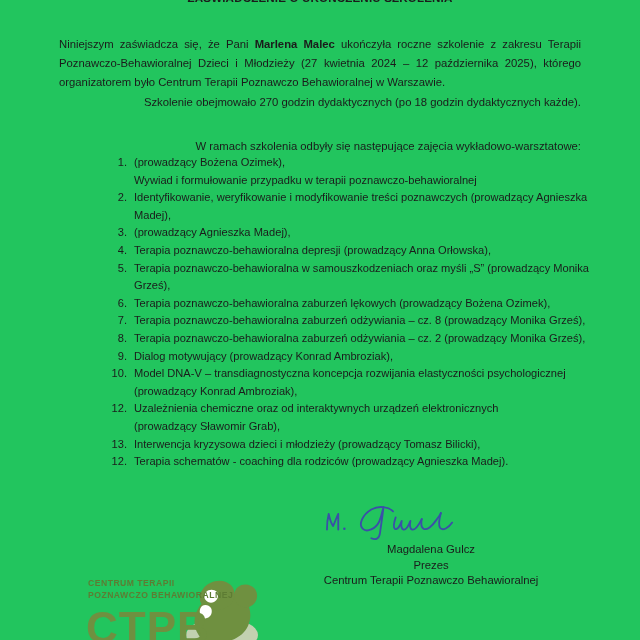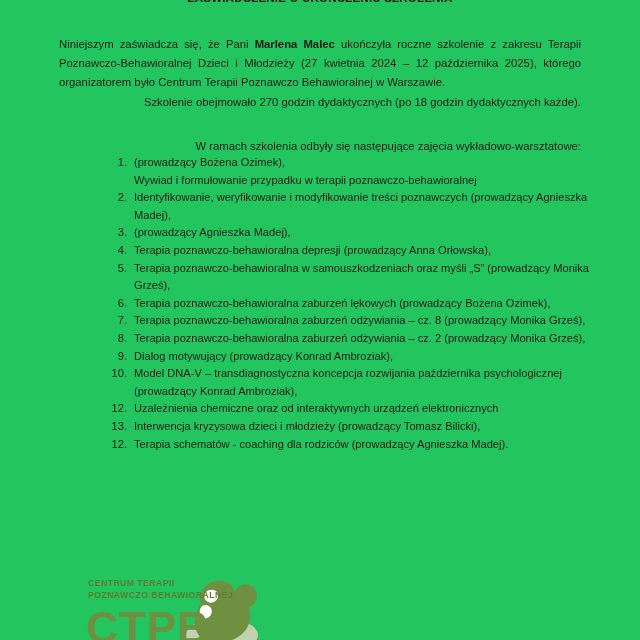--- a/index.html
+++ b/index.html
@@ -181,44 +181,62 @@
       </li>
       <li class="course-item">
         <span class="item-num">9.</span>
         <span class="item-text">
           <span class="cont">Dialog motywujący (prowadzący Konrad Ambroziak),</span>
         </span>
       </li>
       <li class="course-item">
         <span class="item-num">10.</span>
         <span class="item-text">
-          <span class="cont">Model DNA-V – transdiagnostyczna koncepcja rozwijania października psychologicznej</span>
+          <span class="cont">Model DNA-V – transdiagnostyczna koncepcja rozwijania elastyczności psychologicznej</span>
           <span class="cont">(prowadzący Konrad Ambroziak),</span>
         </span>
       </li>
       <li class="course-item">
         <span class="item-num">12.</span>
         <span class="item-text">
           <span class="cont">Uzależnienia chemiczne oraz od interaktywnych urządzeń elektronicznych</span>
+          <span class="cont">(prowadzący Sławomir Grab),</span>
         </span>
       </li>
       <li class="course-item">
         <span class="item-num">13.</span>
         <span class="item-text">
           <span class="cont">Interwencja kryzysowa dzieci i młodzieży (prowadzący Tomasz Bilicki),</span>
         </span>
       </li>
       <li class="course-item">
         <span class="item-num">12.</span>
         <span class="item-text">
           <span class="cont">Terapia schematów - coaching dla rodziców (prowadzący Agnieszka Madej).</span>
         </span>
       </li>
     </ol>
 
+  <div class="sig-block">
+    <svg class="sig-mark" viewBox="0 0 200 46" width="200" height="40" aria-label="M. Gulcz">
+      <g fill="none" stroke="#3b4fa8" stroke-width="2.1" stroke-linecap="round" stroke-linejoin="round">
+        <path d="M16,34 C16,27 17,20 18,16 C19,21 21,27 23,30 C25,26 27,20 29,16 C29,22 29,29 29,34"></path>
+        <circle cx="36" cy="33" r="1.5" fill="#3b4fa8" stroke="none"></circle>
+        <path d="M92,13 C87,8 76,6 67,11 C57,17 52,28 57,33 C62,38 72,33 76,25 C79,18 80,12 81,8
+                 C80,18 78,30 77,38 C76,45 72,46 67,44"></path>
+        <path d="M95,20 C93,26 92,31 94,33 C97,35 100,30 102,24 C101,29 101,33 104,34
+                 C107,35 110,29 112,24 C111,29 111,33 114,34 C118,35 122,28 125,22"></path>
+        <path d="M125,22 C124,27 124,31 127,33 C131,35 137,30 141,24 C144,20 146,17 147,15"></path>
+        <path d="M147,15 C145,22 144,28 146,32 C149,36 156,32 160,26"></path>
+      </g>
+    </svg>
+    <div class="sig-line">Magdalena Gulcz</div>
+    <div class="sig-line">Prezes</div>
+    <div class="sig-line">Centrum Terapii Poznawczo Behawioralnej</div>
+  </div>
 
   <div class="logo">
     <svg class="logo-svg" viewBox="0 0 230 80" width="230" height="80">
 
       <g>
         <ellipse cx="170" cy="62" rx="36" ry="17" fill="#c2d1b0"></ellipse>
         <path d="M150,66 C142,58 140,46 146,36 C150,28 159,22 168,20
                  C176,18 186,20 192,26 C199,33 200,44 196,53
                  C192,62 182,68 171,69 C163,70 155,70 150,66 Z" fill="#6f9040"></path>
         <path d="M152,34 C147,30 146,22 151,16 C156,9 166,6 174,9

